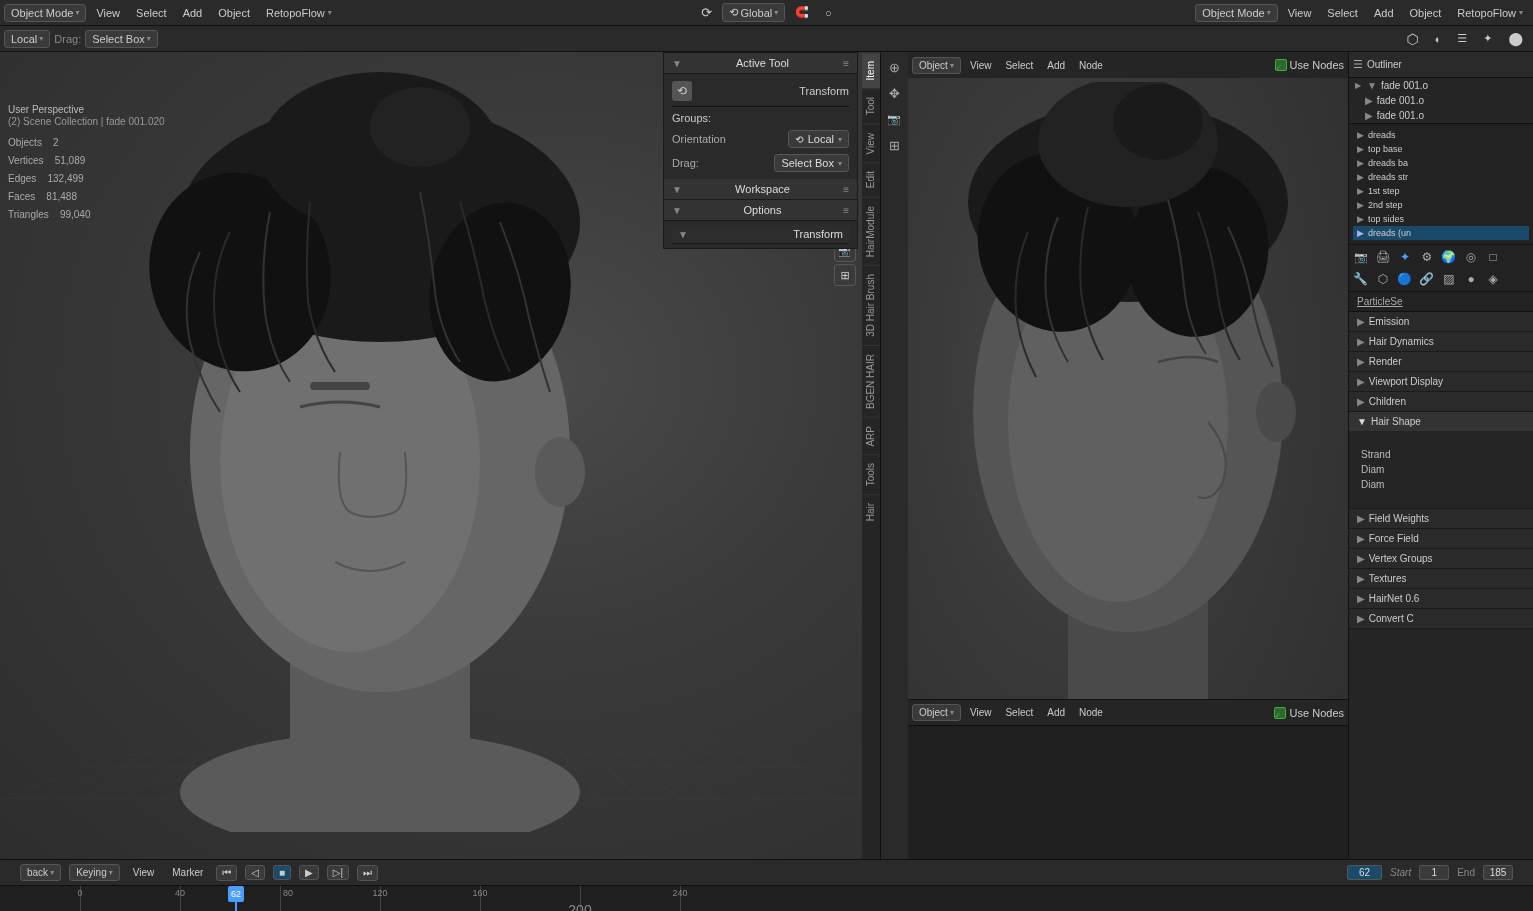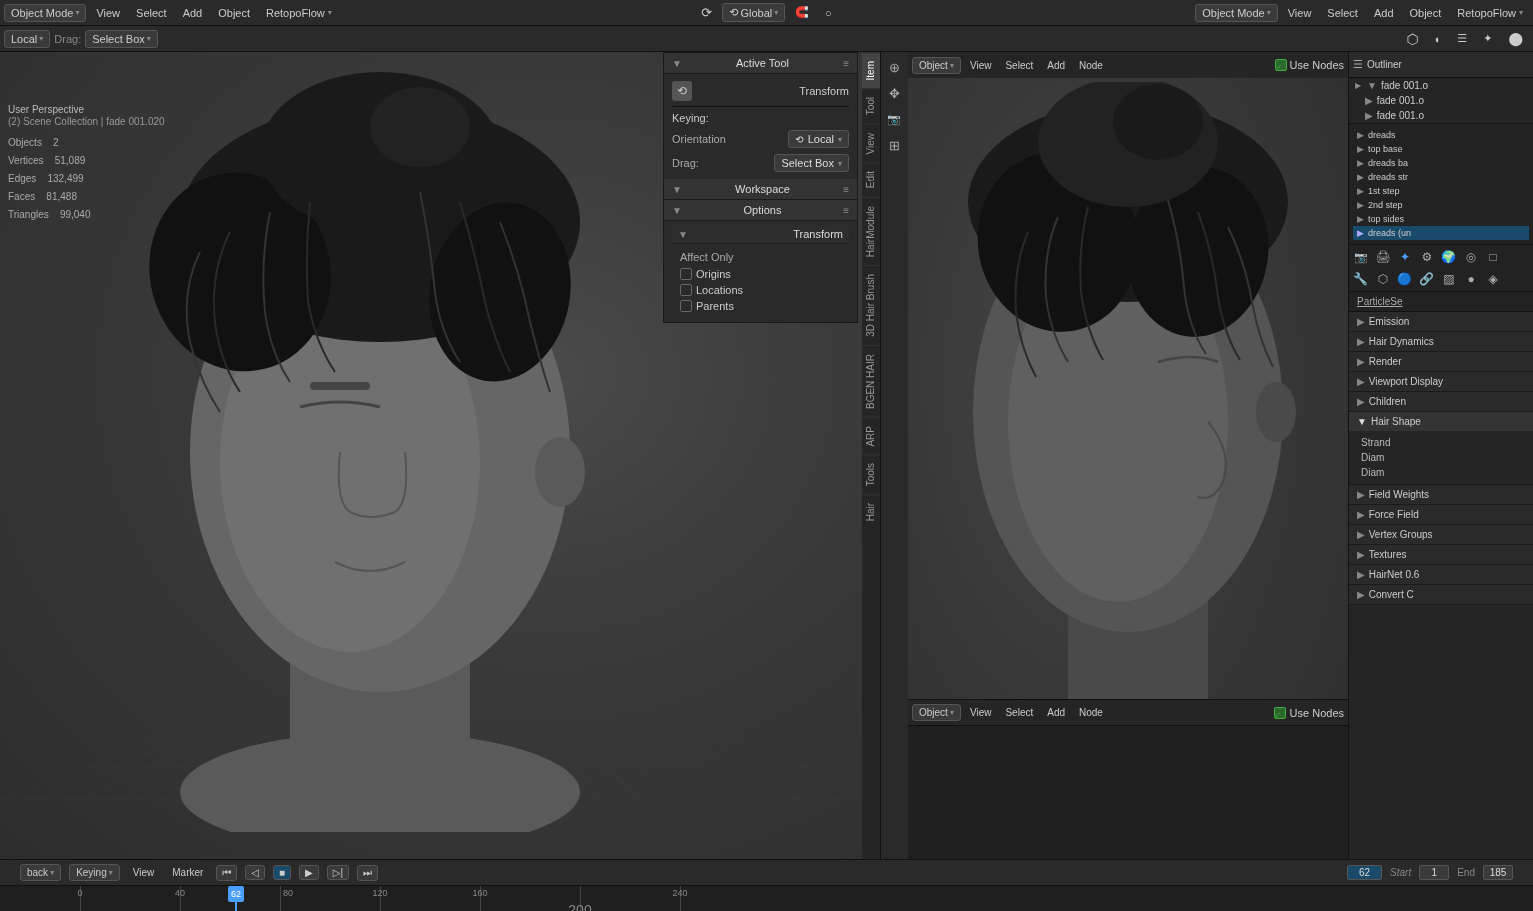--- a/index.html
+++ b/index.html
@@ -302,21 +302,21 @@
       align-items: center;
       padding: 4px 8px;
       background: #2a2a2a;
       cursor: pointer;
       font-size: 10px;
       color: #ccc;
       gap: 4px;
     }
 
     .props-section-content {
-      padding: 4px 12px;
+      padding: 16px 12px;
       background: #252525;
     }
 
     .props-row {
       display: flex;
       align-items: center;
       justify-content: space-between;
       padding: 2px 0;
       font-size: 10px;
       color: #bbb;
@@ -639,21 +639,21 @@
         <span style="color:#888;font-size:10px;">≡</span>
       </div>
       <div class="panel-content">
 
         <div class="panel-row">
           <div class="transform-icon">⟲</div>
           <span>Transform</span>
         </div>
         <div class="separator"></div>
         <div class="panel-row">
-          <span>Keying:</span>
+          <span>Groups:</span>
         </div>
         <div class="panel-row">
           <span style="color:#aaa;">Orientation</span>
           <div class="select-box">
             <span style="font-size:10px;">⟲</span>
             <span>Local</span>
             <span class="chevron">▾</span>
           </div>
         </div>
         <div class="panel-row">
@@ -674,37 +674,20 @@
       <div class="panel-header">
         <span style="color:#888;font-size:10px;">▼</span>
         <span>Options</span>
         <span style="color:#888;font-size:10px;">≡</span>
       </div>
       <div class="panel-content">
 
         <div class="panel-header" style="background:#2d2d2d;padding:3px 6px;">
           <span style="color:#888;font-size:10px;">▼</span>
           <span>Transform</span>
-        </div>
-        <div style="padding:4px 8px;">
-          <div class="panel-row">
-            <span style="color:#aaa;">Affect Only</span>
-          </div>
-          <div class="checkbox-row">
-            <div class="checkbox-box"></div>
-            <span>Origins</span>
-          </div>
-          <div class="checkbox-row">
-            <div class="checkbox-box"></div>
-            <span>Locations</span>
-          </div>
-          <div class="checkbox-row">
-            <div class="checkbox-box"></div>
-            <span>Parents</span>
-          </div>
         </div>
       </div>
     </div>
 
     <div class="vertical-tabs">
       <div class="vtab active">Item</div>
       <div class="vtab">Tool</div>
       <div class="vtab">View</div>
       <div class="vtab">Edit</div>
       <div class="vtab">HairModule</div>

